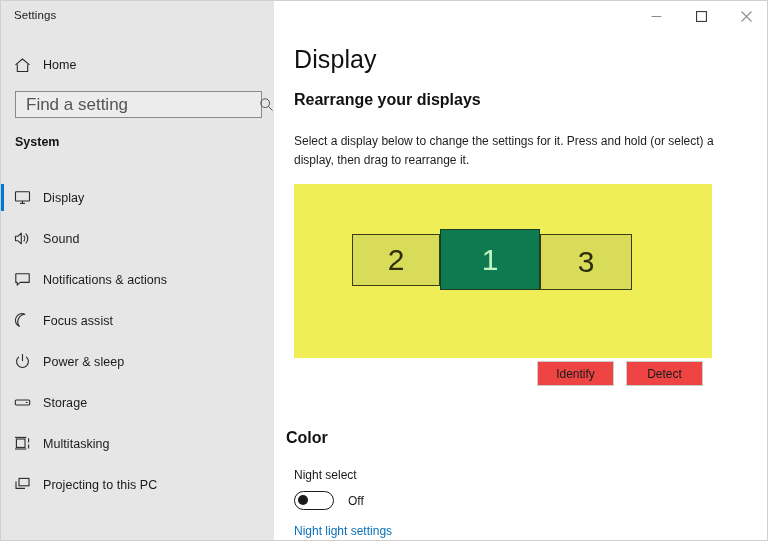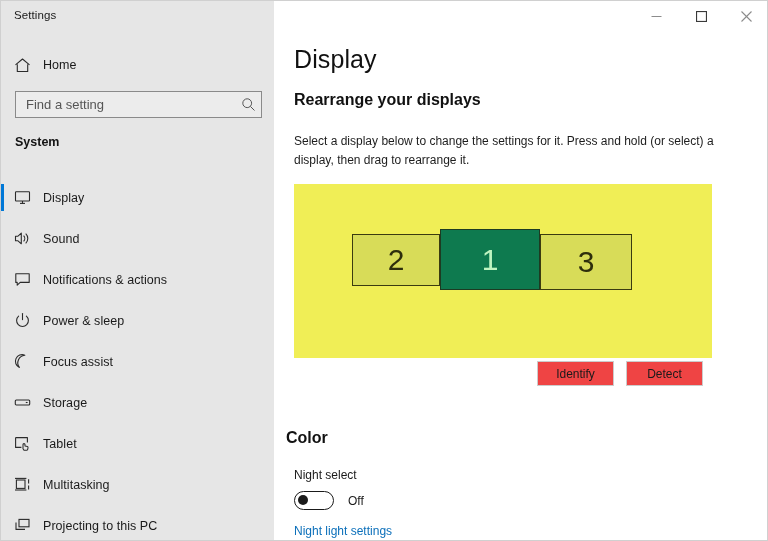--- a/index.html
+++ b/index.html
@@ -112,21 +112,21 @@
     cursor: text;
   }
 
   .searchbox input {
     flex: 1;
     height: 25px;
     border: none;
     outline: none;
     background: transparent;
     font-family: "Liberation Sans", sans-serif;
-    font-size: 13px;
+    font-size: 17px;
     color: #000000;
     padding: 0 6px 0 10px;
   }
   .searchbox input::placeholder { color: #555; opacity: 1; }
 
   .search-icon {
     width: 26px;
     display: flex;
     align-items: center;
     justify-content: center;
@@ -429,58 +429,48 @@
             <path d="M1.8 2.8 L15.2 2.8 L15.2 11.4 L6.2 11.4 L3.2 14.2 L3.2 11.4 L1.8 11.4 Z" fill="none" stroke="#2b2b2b" stroke-width="1.1" stroke-linejoin="round"></path>
           </svg>
         </span>
         <span class="nav-label">Notifications &amp; actions</span>
       </div>
 
       <div class="navitem">
 
         <span class="nav-icon">
           <svg width="17" height="17" viewBox="0 0 17 17">
+            <path d="M10.8 2.2 A6.6 6.6 0 1 0 5.4 14.4 A7.6 7.6 0 0 1 10.8 2.2 Z" fill="none" stroke="#2b2b2b" stroke-width="1.1" stroke-linejoin="round"></path>
+          </svg>
+        </span>
+        <span class="nav-label">Focus assist</span>
+      </div>
+
+      <div class="navitem">
+
+        <span class="nav-icon">
+          <svg width="17" height="17" viewBox="0 0 17 17">
             <path d="M4.6 4.1 A5.9 5.9 0 1 0 12.4 4.1" fill="none" stroke="#2b2b2b" stroke-width="1.1" stroke-linecap="round"></path>
             <line x1="8.5" y1="1.6" x2="8.5" y2="7.6" stroke="#2b2b2b" stroke-width="1.1" stroke-linecap="round"></line>
           </svg>
         </span>
         <span class="nav-label">Power &amp; sleep</span>
       </div>
 
       <div class="navitem">
 
         <span class="nav-icon">
           <svg width="17" height="17" viewBox="0 0 17 17">
-            <path d="M10.8 2.2 A6.6 6.6 0 1 0 5.4 14.4 A7.6 7.6 0 0 1 10.8 2.2 Z" fill="none" stroke="#2b2b2b" stroke-width="1.1" stroke-linejoin="round"></path>
-          </svg>
-        </span>
-        <span class="nav-label">Focus assist</span>
-      </div>
-
-      <div class="navitem">
-
-        <span class="nav-icon">
-          <svg width="17" height="17" viewBox="0 0 17 17">
             <rect x="1.3" y="6" width="14.4" height="5" rx="1" fill="none" stroke="#2b2b2b" stroke-width="1.1"></rect>
             <line x1="11.8" y1="8.5" x2="13.6" y2="8.5" stroke="#2b2b2b" stroke-width="1.1"></line>
           </svg>
         </span>
         <span class="nav-label">Storage</span>
       </div>
 
-      <div class="navitem">
-
-        <span class="nav-icon">
-          <svg width="17" height="17" viewBox="0 0 17 17">
-            <path d="M1.6 2.6 L13.4 2.6 L13.4 7.4 M1.6 2.6 L1.6 12.4 L7.4 12.4" fill="none" stroke="#2b2b2b" stroke-width="1.1" stroke-linejoin="round"></path>
-            <path d="M9 13.8 L9 9.6 A1 1 0 0 1 11 9.6 L11 11 L13.4 11.6 A1 1 0 0 1 14 12.8 L13.6 14.6 A1 1 0 0 1 12.6 15.3 L10 15.3 Z" fill="none" stroke="#2b2b2b" stroke-width="1.05" stroke-linejoin="round"></path>
-          </svg>
-        </span>
-        <span class="nav-label">Tablet</span>
-      </div>
 
       <div class="navitem">
 
         <span class="nav-icon">
           <svg width="17" height="17" viewBox="0 0 17 17">
             <rect x="2.4" y="4" width="8.6" height="8.4" fill="none" stroke="#2b2b2b" stroke-width="1.1"></rect>
             <line x1="1" y1="2.4" x2="12.4" y2="2.4" stroke="#2b2b2b" stroke-width="1.1"></line>
             <line x1="1" y1="14" x2="12.4" y2="14" stroke="#2b2b2b" stroke-width="1.1"></line>
             <line x1="14.6" y1="3.2" x2="14.6" y2="7.6" stroke="#2b2b2b" stroke-width="1.1"></line>
             <line x1="14.6" y1="9.6" x2="14.6" y2="13.6" stroke="#2b2b2b" stroke-width="1.1"></line>

